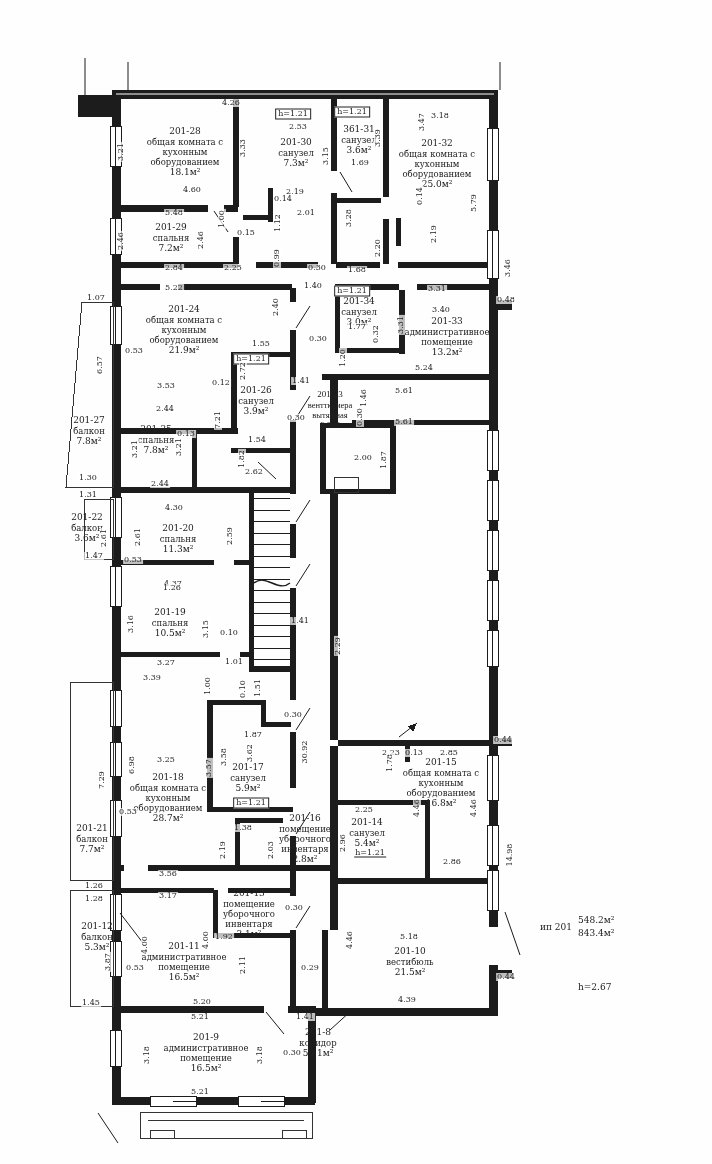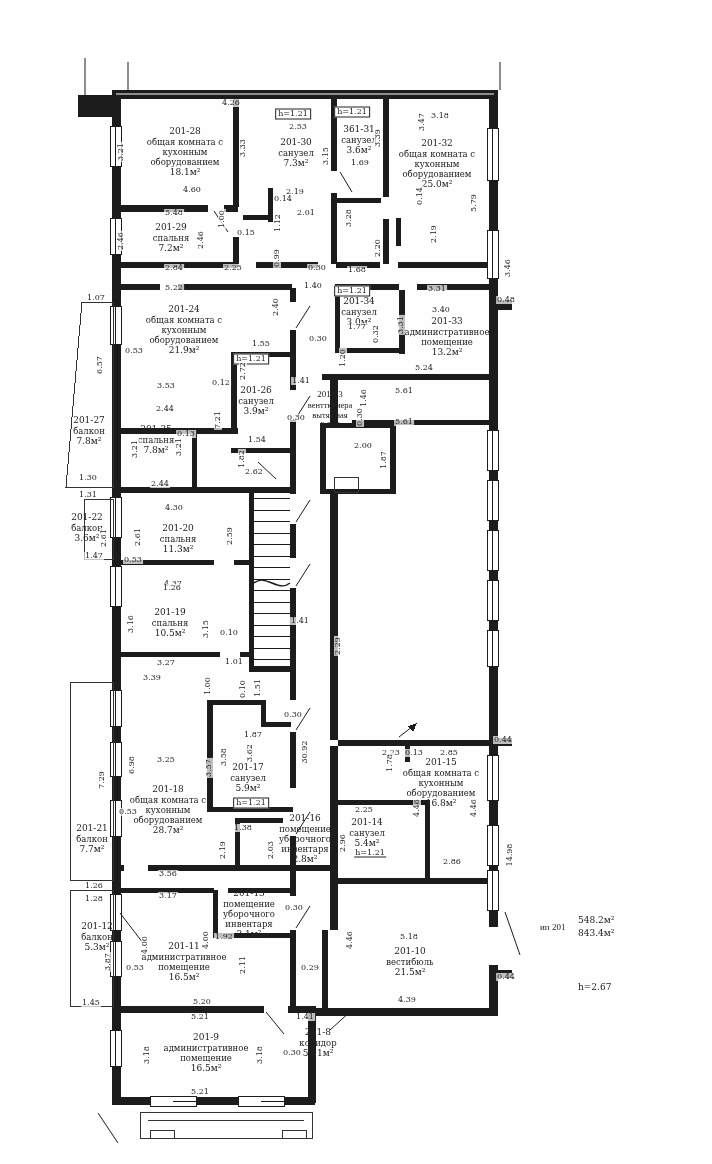--- a/index.html
+++ b/index.html
@@ -240,21 +240,21 @@
       <div class="room" style="left: 447px; top: 316px;"><div class="rnum">201-33</div><div class="rname">административное
 помещение</div><div class="rarea">13.2м²</div></div>
       <div class="room" style="left: 89px; top: 415px;"><div class="rnum">201-27</div><div class="rname">балкон</div><div class="rarea">7.8м²</div></div>
       <div class="room" style="left: 156px; top: 424px;"><div class="rnum">201-25</div><div class="rname">спальня</div><div class="rarea">7.8м²</div></div>
       <div class="room" style="left: 256px; top: 385px;"><div class="rnum">201-26</div><div class="rname">санузел</div><div class="rarea">3.9м²</div></div>
       <div class="room" style="left: 330px; top: 389px; font-family: Liberation Serif, serif;"><div class="rnum">201-23</div><div class="rname">вентткамера
 вытяжная</div><div class="rarea">3.3м²</div></div>
       <div class="room" style="left: 87px; top: 512px;"><div class="rnum">201-22</div><div class="rname">балкон</div><div class="rarea">3.6м²</div></div>
       <div class="room" style="left: 178px; top: 523px;"><div class="rnum">201-20</div><div class="rname">спальня</div><div class="rarea">11.3м²</div></div>
       <div class="room" style="left: 170px; top: 607px;"><div class="rnum">201-19</div><div class="rname">спальня</div><div class="rarea">10.5м²</div></div>
-      <div class="room" style="left: 168px; top: 772px; margin-top: 12px;"><div class="rnum">201-18</div><div class="rname">общая комната с
+      <div class="room" style="left: 168px; top: 772px;"><div class="rnum">201-18</div><div class="rname">общая комната с
 кухонным
 оборудованием</div><div class="rarea">28.7м²</div></div>
       <div class="room" style="left: 248px; top: 762px;"><div class="rnum">201-17</div><div class="rname">санузел</div><div class="rarea">5.9м²</div></div>
       <div class="room" style="left: 92px; top: 823px;"><div class="rnum">201-21</div><div class="rname">балкон</div><div class="rarea">7.7м²</div></div>
       <div class="room" style="left: 305px; top: 813px;"><div class="rnum">201-16</div><div class="rname">помещение
 уборочного
 инвентаря</div><div class="rarea">2.8м²</div></div>
       <div class="room" style="left: 441px; top: 757px;"><div class="rnum">201-15</div><div class="rname">общая комната с
 кухонным
 оборудованием</div><div class="rarea">16.8м²</div></div>
@@ -311,21 +311,21 @@
       <div class="dim" style="left: 357px; top: 327px;">1.77</div>
       <div class="dim v" style="left: 376px; top: 334px;">0.32</div>
       <div class="dim v" style="left: 401px; top: 325px;">3.31</div>
       <div class="dim v" style="left: 343px; top: 358px;">1.20</div>
       <div class="dim" style="left: 318px; top: 339px;">0.30</div>
       <div class="dim" style="left: 424px; top: 368px;">5.24</div>
       <div class="dim" style="left: 404px; top: 391px;">5.61</div>
       <div class="dim" style="left: 404px; top: 422px;">5.61</div>
       <div class="dim v" style="left: 364px; top: 398px;">1.46</div>
       <div class="dim v" style="left: 360px; top: 417px;">0.30</div>
-      <div class="dim" style="left: 363px; top: 446px;">2.00</div>
+      <div class="dim" style="left: 363px; top: 458px;">2.00</div>
       <div class="dim v" style="left: 384px; top: 460px;">1.87</div>
       <div class="dim" style="left: 301px; top: 381px;">1.41</div>
       <div class="dim" style="left: 134px; top: 351px;">0.53</div>
       <div class="dim v" style="left: 100px; top: 365px;">6.57</div>
       <div class="dim" style="left: 261px; top: 344px;">1.55</div>
       <div class="dim box" style="left: 251px; top: 359px;">h=1.21</div>
       <div class="dim v" style="left: 243px; top: 371px;">2.72</div>
       <div class="dim" style="left: 221px; top: 383px;">0.12</div>
       <div class="dim" style="left: 166px; top: 386px;">3.53</div>
       <div class="dim" style="left: 165px; top: 409px;">2.44</div>
@@ -405,18 +405,18 @@
       <div class="dim" style="left: 407px; top: 1000px;">4.39</div>
       <div class="dim" style="left: 305px; top: 1017px;">1.41</div>
       <div class="dim" style="left: 292px; top: 1053px;">0.30</div>
       <div class="dim v" style="left: 147px; top: 1055px;">3.18</div>
       <div class="dim v" style="left: 260px; top: 1055px;">3.18</div>
       <div class="dim" style="left: 200px; top: 1092px;">5.21</div>
       <div class="dim" style="left: 506px; top: 977px;">0.44</div>
       <div class="dim v" style="left: 508px; top: 268px;">3.46</div>
     </div>
 
-  <div class="note" style="left:540px;top:922px;font-family:Liberation Serif, serif;">ип 201</div>
+  <div class="note" style="left:540px;top:922px;">ип 201</div>
   <div class="note" style="left:578px;top:915px;">548.2м²</div>
   <div class="note" style="left:578px;top:928px;">843.4м²</div>
   <div class="note" style="left:578px;top:982px;">h=2.67</div>
 
 </div>
 
 </body></html>

